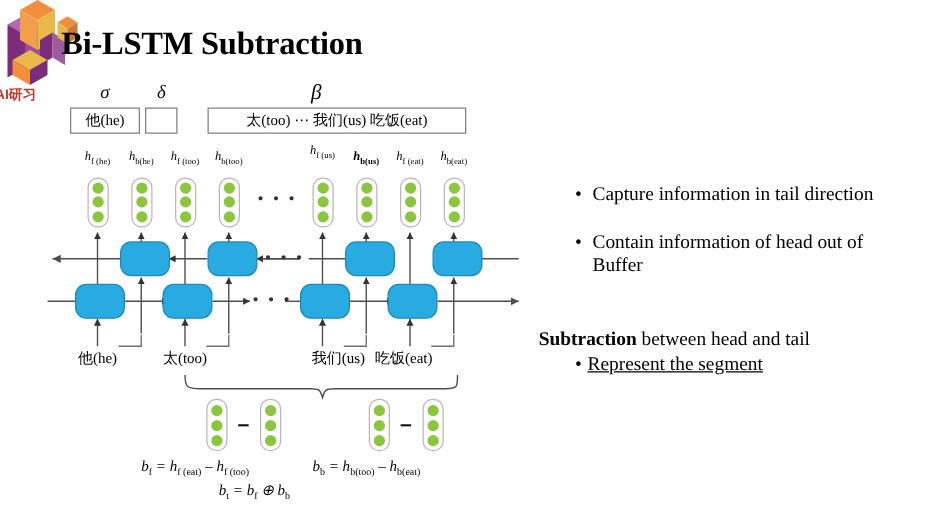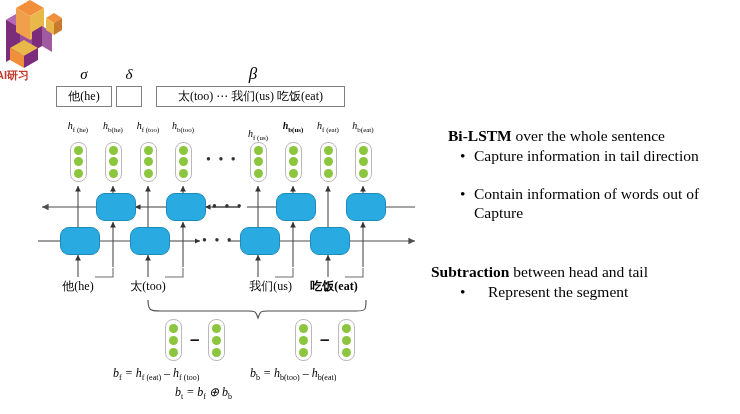--- a/index.html
+++ b/index.html
@@ -117,28 +117,29 @@
       <polygon points="44,16 52,11 60,16 52,21" fill="#f28f3b"></polygon>
       <polygon points="44,16 52,21 52,33 44,28" fill="#e8b84b"></polygon>
       <polygon points="52,21 60,16 60,28 52,33" fill="#c97a2e"></polygon>
       <polygon points="8,46 22,38 36,46 22,54" fill="#e8b84b"></polygon>
       <polygon points="8,46 22,54 22,66 8,58" fill="#f28f3b"></polygon>
       <polygon points="22,54 36,46 36,58 22,66" fill="#7b2d7b"></polygon>
     </svg>
   </div>
   <div class="logo-text">AI研习</div>
 
+  <div class="title">Bi-LSTM Subtraction</div>
 
   <div class="boxlabel gl" style="left:56px;top:66px;width:56px;">σ</div>
   <div class="boxlabel gl" style="left:112px;top:66px;width:34px;">δ</div>
   <div class="boxlabel gl" style="left:152px;top:64px;width:202px;font-size:17px;">β</div>
 
   <div class="bufbox" style="left:56px;top:86px;width:56px;height:21px;">他(he)</div>
   <div class="bufbox" style="left:116px;top:86px;width:26px;height:21px;"></div>
-  <div class="bufbox" style="left:156px;top:86px;width:189px;height:21px;text-align:right;">太(too)   ⋯   我们(us) 吃饭(eat)</div>
+  <div class="bufbox" style="left:166px;top:86px;width:207px;height:21px;text-align:right;">太(too)   ⋯   我们(us) 吃饭(eat)</div>
 
   <svg style="position:absolute;left:0;top:0;width:740px;height:414px;pointer-events:none;">
     <defs>
       <marker id="ar" markerWidth="7" markerHeight="7" refX="6" refY="3" orient="auto">
         <path d="M0,0 L6,3 L0,6 z" fill="#4d4d4d"></path>
       </marker>
       <marker id="arS" markerWidth="6" markerHeight="6" refX="5" refY="2.6" orient="auto">
         <path d="M0,0 L5,2.6 L0,5.2 z" fill="#333"></path>
       </marker>
     </defs>
@@ -185,21 +186,21 @@
     </g>
 
     <path d="M148,300 C148,310 150,311 160,311 L248,311 C256,311 256,312 258,318
              C260,312 260,311 268,311 L356,311 C366,311 366,310 366,300" stroke="#4d4d4d" stroke-width="1.1" fill="none"></path>
   </svg>
 
   <div class="hlabel" style="left:58px;top:120px;width:40px;">h<sub>f (he)</sub></div>
   <div class="hlabel" style="left:93px;top:120px;width:40px;">h<sub>b(he)</sub></div>
   <div class="hlabel" style="left:128px;top:120px;width:40px;">h<sub>f (too)</sub></div>
   <div class="hlabel" style="left:163px;top:120px;width:40px;">h<sub>b(too)</sub></div>
-  <div class="hlabel" style="left:238px;top:128px;width:40px;">h<sub>f (us)</sub></div>
+  <div class="hlabel" style="left:238px;top:115px;width:40px;">h<sub>f (us)</sub></div>
   <div class="hlabel" style="left:273px;top:120px;width:40px;font-weight:bold;">h<sub>b(us)</sub></div>
   <div class="hlabel" style="left:308px;top:120px;width:40px;">h<sub>f (eat)</sub></div>
   <div class="hlabel" style="left:343px;top:120px;width:40px;">h<sub>b(eat)</sub></div>
 
   <div class="hstack" style="left:69.5px;top:142px;">
       <span class="dot"></span>
       <span class="dot"></span>
       <span class="dot"></span>
     </div>
   <div class="hstack" style="left:104.5px;top:142px;">
@@ -249,21 +250,21 @@
   <div class="cell" style="left:130px;top:227px;width:40px;height:28px;"></div>
   <div class="cell" style="left:240px;top:227px;width:40px;height:28px;"></div>
   <div class="cell" style="left:310px;top:227px;width:40px;height:28px;"></div>
 
   <div class="ellip" style="left:212px;top:199px;">• • •</div>
   <div class="ellip" style="left:202px;top:233px;">• • •</div>
 
   <div class="wordlabel" style="left:48px;top:278px;width:60px;">他(he)</div>
   <div class="wordlabel" style="left:118px;top:278px;width:60px;">太(too)</div>
   <div class="wordlabel" style="left:224px;top:278px;width:68px;text-align:right;">我们(us)</div>
-  <div class="wordlabel" style="left:300px;top:278px;width:68px;font-weight:bold;">吃饭(eat)</div>
+  <div class="wordlabel" style="left:289px;top:278px;width:68px;">吃饭(eat)</div>
 
   <div class="sstack" style="left:165px;top:319px;">
       <span class="dot"></span>
       <span class="dot"></span>
       <span class="dot"></span>
     </div>
   <div class="minus" style="left:190px;top:330px;">–</div>
   <div class="sstack" style="left:208px;top:319px;">
       <span class="dot"></span>
       <span class="dot"></span>
@@ -279,37 +280,34 @@
   <div class="sstack" style="left:338px;top:319px;">
       <span class="dot"></span>
       <span class="dot"></span>
       <span class="dot"></span>
     </div>
 
   <div class="formula" style="left:113px;top:366px;">b<sub>f</sub> = h<sub>f (eat)</sub> – h<sub>f (too)</sub></div>
   <div class="formula" style="left:250px;top:366px;">b<sub>b</sub> = h<sub>b(too)</sub> – h<sub>b(eat)</sub></div>
   <div class="formula" style="left:175px;top:385px;">b<sub>t</sub> = b<sub>f</sub> ⊕ b<sub>b</sub></div>
 
-  <div class="rtext" style="left:448px;top:126px;width:286px;">
-    <b>Bi-LSTM</b><span> over the whole sentence</span>
-  </div>
 
   <div class="bullet" style="left:460px;top:146px;width:274px;">
     <span class="bdot">•</span>
     <span class="btxt">Capture information in tail direction</span>
   </div>
 
   <div class="bullet" style="left:460px;top:184px;width:274px;">
     <span class="bdot">•</span>
-    <span class="btxt">Contain information of words out of Capture</span>
+    <span class="btxt">Contain information of head out of Buffer</span>
   </div>
 
   <div class="rtext" style="left:431px;top:262px;width:286px;">
     <b>Subtraction</b><span> between head and tail</span>
   </div>
 
   <div class="bullet" style="left:460px;top:282px;width:274px;">
     <span class="bdot">•</span>
-    <span class="btxt" style="margin-left:28px;">Represent the segment</span>
+    <span class="btxt" style="margin-left:10px;text-decoration:underline;">Represent the segment</span>
   </div>
 
 
 </div>
 
 </body></html>

